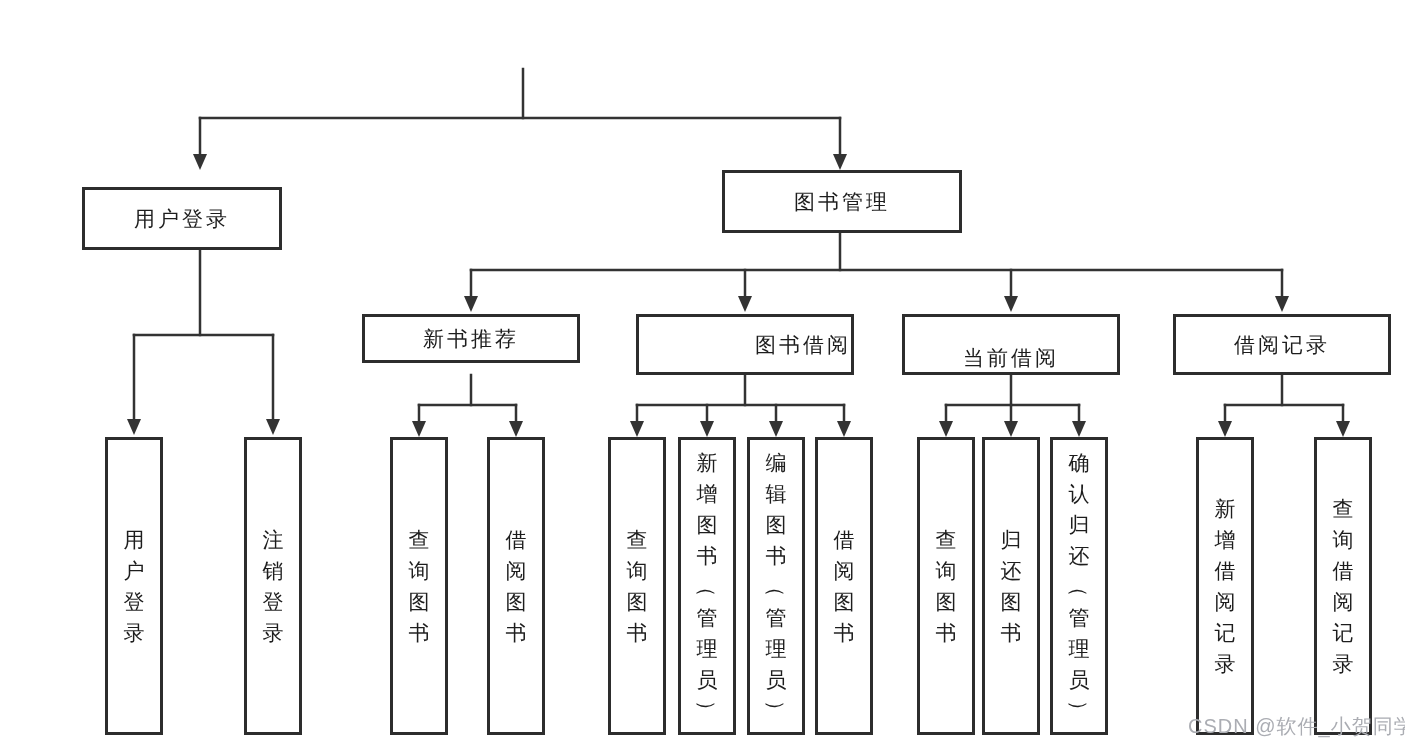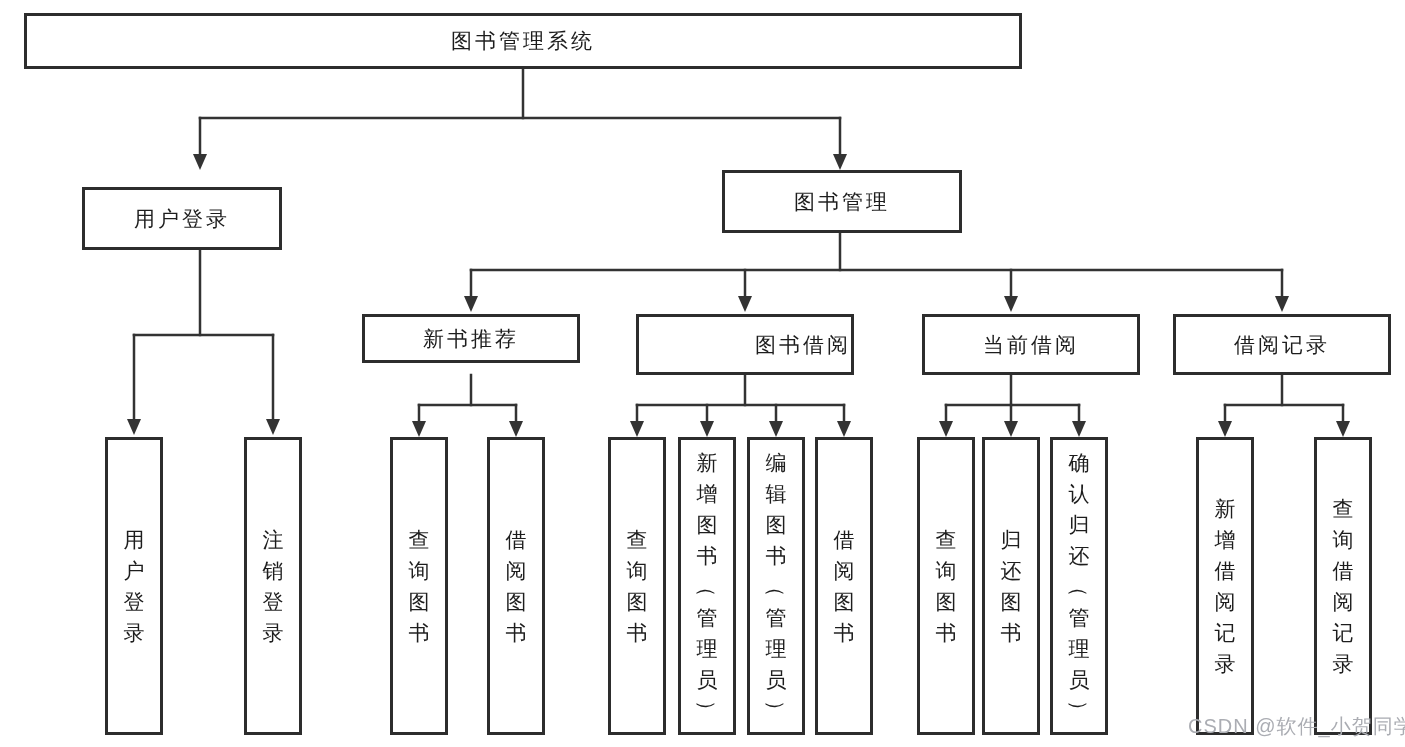--- a/index.html
+++ b/index.html
@@ -15,21 +15,21 @@
   .vchar{height:31px;line-height:31px;font-size:21px;display:flex;align-items:center;justify-content:center;}
   .vchar.rot{transform:rotate(90deg);}
   .watermark{position:absolute;left:1188px;top:713px;font-size:20px;letter-spacing:1px;
              color:#abadb3;z-index:5;white-space:nowrap;}
   
   #n-root{left:24px;top:13px;width:998px;height:56px;}
   #n-l2a{left:82px;top:187px;width:200px;height:63px;}
   #n-l2b{left:722px;top:170px;width:240px;height:63px;}
   #n-l3a{left:362px;top:314px;width:218px;height:49px;}
   #n-l3b{left:636px;top:314px;width:218px;height:61px;justify-content:flex-end;}
-  #n-l3c{left:922px;top:314px;width:218px;height:61px;}
+  #n-l3c{left:902px;top:314px;width:218px;height:61px;align-items:flex-end;}
   #n-l3d{left:1173px;top:314px;width:218px;height:61px;}
   #n-g1a{left:105px;} #n-g1b{left:244px;}
   #n-g2a{left:390px;} #n-g2b{left:487px;}
   #n-g3a{left:608px;} #n-g3b{left:678px;} #n-g3c{left:747px;} #n-g3d{left:815px;}
   #n-g4a{left:917px;} #n-g4b{left:982px;} #n-g4c{left:1050px;}
   #n-g5a{left:1196px;} #n-g5b{left:1314px;}
 </style>
 </head>
 <body>
 
@@ -78,23 +78,20 @@
       <path d="M1011 405 V423" marker-end="url(#arw)"></path>
       <path d="M1079 405 V423" marker-end="url(#arw)"></path>
 
       <path d="M1282 375 V405"></path>
       <path d="M1225 405 H1343"></path>
       <path d="M1225 405 V423" marker-end="url(#arw)"></path>
       <path d="M1343 405 V423" marker-end="url(#arw)"></path>
     </g>
   </svg>
 
-  <div class="box" id="n-root">
-    <span class="hlabel">图书管理系统</span>
-  </div>
 
   <div class="box" id="n-l2a">
     <span class="hlabel">用户登录</span>
   </div>
   <div class="box" id="n-l2b">
     <span class="hlabel">图书管理</span>
   </div>
 
   <div class="box" id="n-l3a">
     <span class="hlabel">新书推荐</span>

